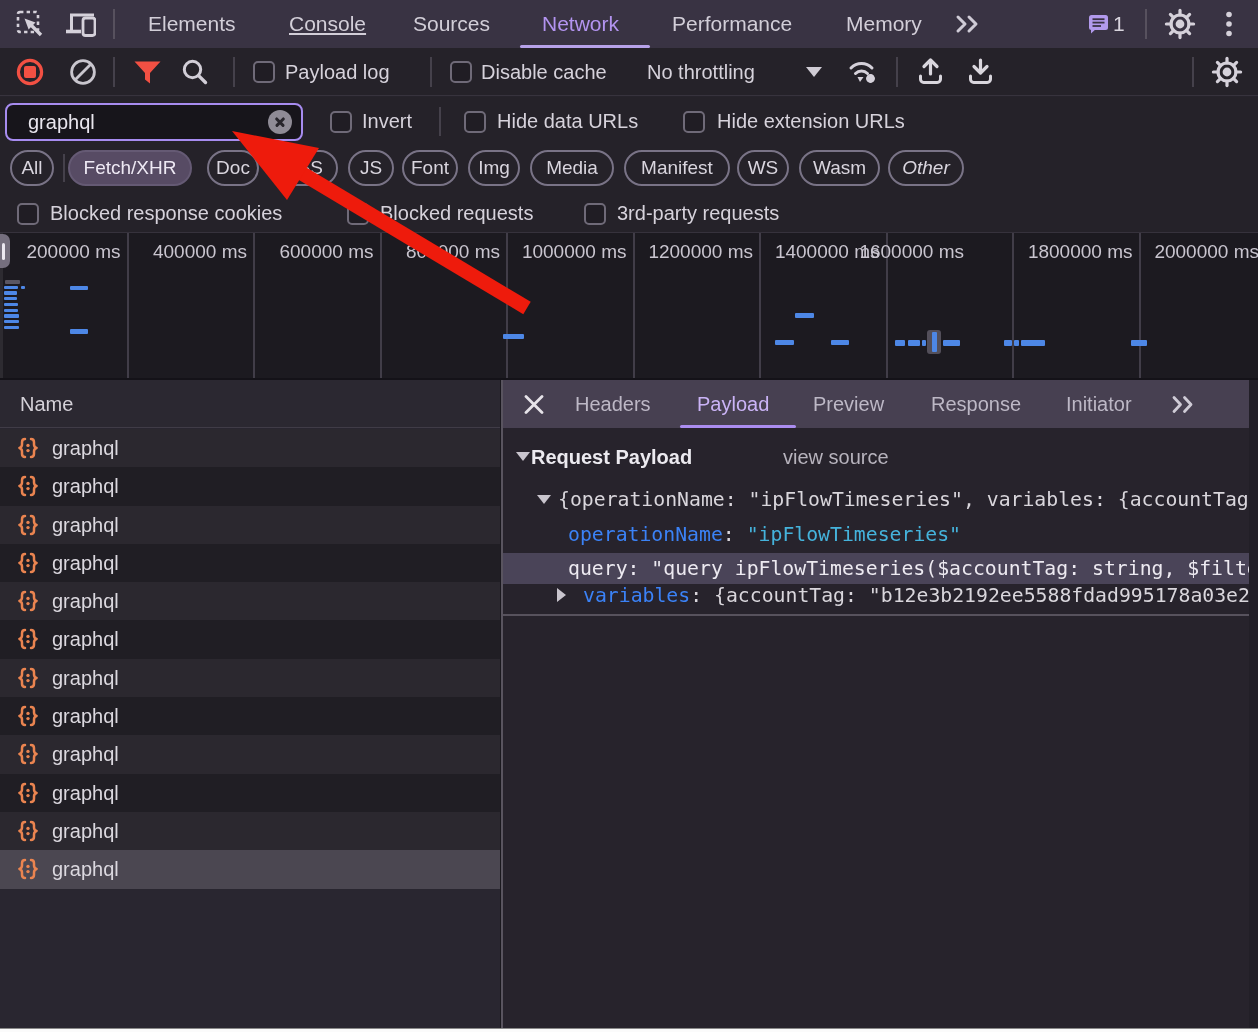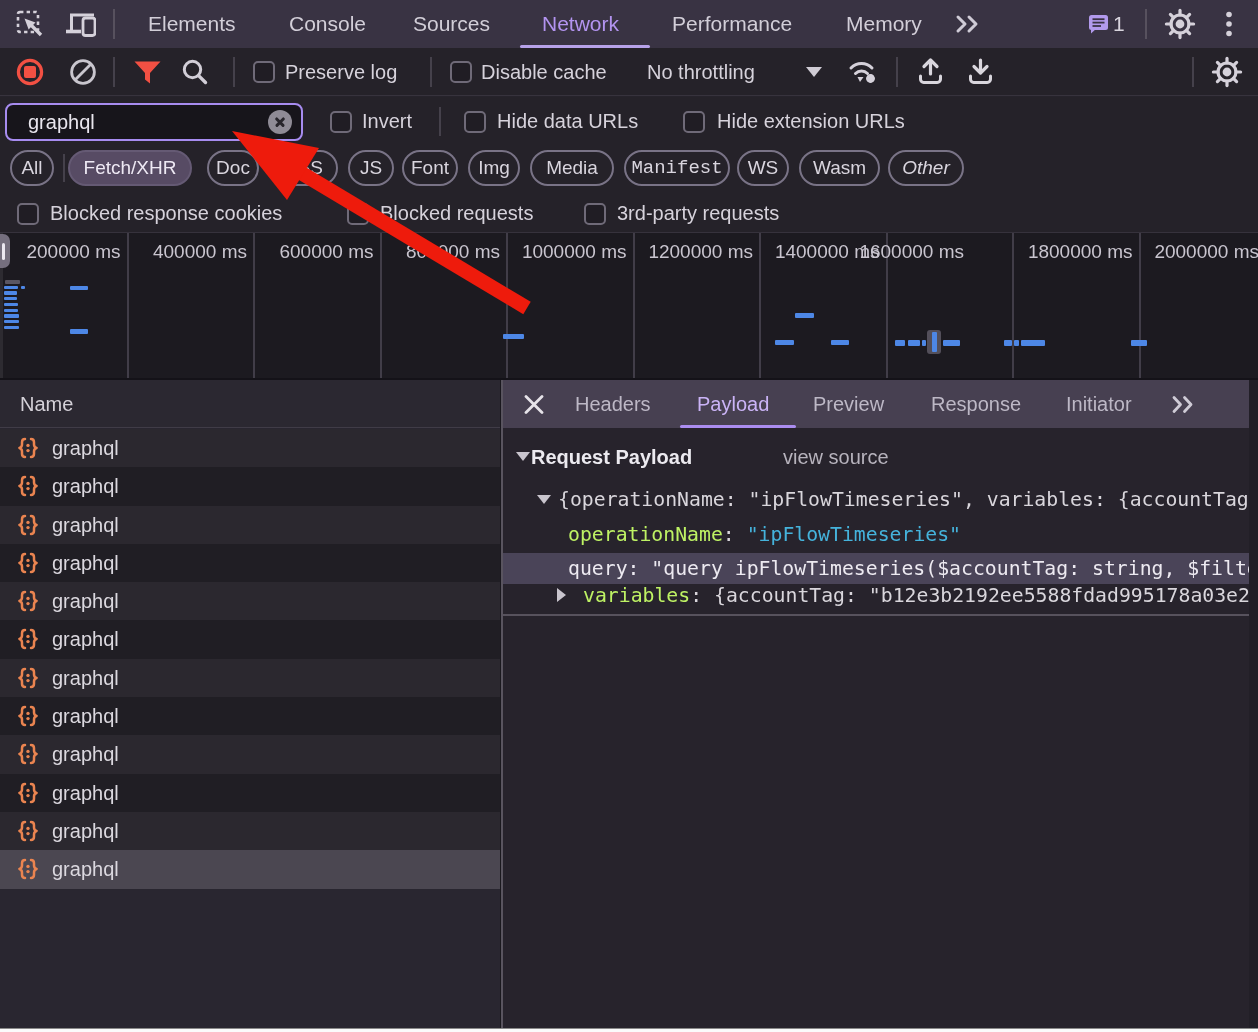--- a/index.html
+++ b/index.html
@@ -64,21 +64,21 @@
   #vsplit{position:absolute;left:500px;top:0;width:3px;height:652px;background:#59545f;border-left:1px solid #1a181e;}
   #rightpane{position:absolute;left:503px;top:0;width:755px;height:652px;background:#27232c;}
   #right-gutter{position:absolute;left:746px;top:0;width:9px;height:652px;background:#221f27;}
   #detail-tabbar{position:absolute;left:0;top:0;width:746px;height:48px;background:#474051;}
   .detail-tab{position:absolute;top:0;height:48px;line-height:48px;font-size:20px;color:#bdb8c6;white-space:nowrap;}
   .detail-tab.active{color:#cab3f6;}
   #detail-tab-underline{position:absolute;top:45px;height:3px;background:#ab8df0;border-radius:2px;}
   #detail-content{position:absolute;left:0;top:48px;width:746px;height:604px;overflow:hidden;}
   .payload-line{position:absolute;height:31px;line-height:31px;white-space:nowrap;
     font-family:"DejaVu Sans Mono",monospace;font-size:19.8px;color:#d9d6dc;}
-  .payload-line .key{color:#bef264;}
+  .payload-line .key{color:#3b82f6;}
   .payload-line .str{color:#45b3dc;}
   #pl-highlight{position:absolute;left:0;top:125px;width:746px;height:31px;background:#4a4458;}
   #pl-query{color:#edeaf1;}
   #req-payload-head{position:absolute;left:28px;top:14px;height:30px;line-height:30px;
     font-size:20px;font-weight:bold;color:#eceaf0;}
   #view-source{position:absolute;left:280px;top:14px;height:30px;line-height:30px;font-size:20px;color:#b7b3bd;}
   .tri{position:absolute;width:0;height:0;}
   .tri.down{border-left:7px solid transparent;border-right:7px solid transparent;border-top:9px solid #c9c5ce;}
   .tri.right{border-top:7px solid transparent;border-bottom:7px solid transparent;border-left:9px solid #c9c5ce;}
   #pl-divider{position:absolute;left:0;top:186px;width:746px;height:2px;background:#57525d;}
@@ -99,21 +99,21 @@
       <polygon points="8.5,8.5 19.5,12.6 12.6,19.5" fill="#d5d1da"></polygon>
     </svg>
     <svg class="abs" style="left:66px;top:10px" width="30" height="27" viewBox="0 0 30 27">
       <path d="M5.5 20 V5 H28" fill="none" stroke="#d5d1da" stroke-width="3"></path>
       <line x1="0" y1="21.5" x2="15" y2="21.5" stroke="#d5d1da" stroke-width="3.6"></line>
       <rect x="17" y="8" width="12" height="17.5" rx="2.5" fill="#393343" stroke="#d5d1da" stroke-width="2.8"></rect>
     </svg>
     <div class="vdiv" style="left:113px"></div>
     <div id="main-tabs">
         <div class="main-tab" style="left: 148px;">Elements</div>
-        <div class="main-tab" style="left: 289px;">Console</div>
+        <div class="main-tab" style="left: 289px; text-decoration: underline;">Console</div>
         <div class="main-tab" style="left: 413px;">Sources</div>
         <div class="main-tab active" style="left: 542px;">Network</div>
         <div class="main-tab" style="left: 672px;">Performance</div>
         <div class="main-tab" style="left: 846px;">Memory</div>
       </div>
     <div id="main-tab-underline" style="left: 520px; width: 130px;"></div>
     <svg class="abs" style="left:955px;top:14px" width="27" height="20" viewBox="0 0 27 20">
       <polyline points="3,3 10,10 3,17" fill="none" stroke="#cfcbd6" stroke-width="3" stroke-linecap="round" stroke-linejoin="round"></polyline>
       <polyline points="14,3 21,10 14,17" fill="none" stroke="#cfcbd6" stroke-width="3" stroke-linecap="round" stroke-linejoin="round"></polyline>
     </svg>
@@ -159,21 +159,21 @@
     <div class="vdiv" style="left:113px"></div>
     <svg class="abs" style="left:133px;top:10px" width="29" height="28" viewBox="0 0 29 28">
       <path d="M1.5 3.5 H27.5 L17 15 V25.5 L12 21.5 V15 Z" fill="#f25043"></path>
     </svg>
     <svg class="abs" style="left:181px;top:10px" width="28" height="28" viewBox="0 0 28 28">
       <circle cx="11.5" cy="11.5" r="8.2" fill="none" stroke="#d2ced7" stroke-width="3"></circle>
       <line x1="17.6" y1="17.6" x2="24.5" y2="24.5" stroke="#d2ced7" stroke-width="3.4" stroke-linecap="round"></line>
     </svg>
     <div class="vdiv" style="left:233px"></div>
     <div class="checkbox" style="left:253px;top:13px"></div>
-    <div class="tlabel" style="left:285px">Preserve log</div>
+    <div class="tlabel" style="left:285px">Payload log</div>
     <div class="vdiv" style="left:430px"></div>
     <div class="checkbox" style="left:450px;top:13px"></div>
     <div class="tlabel" style="left:481px">Disable cache</div>
     <div class="tlabel" style="left:647px">No throttling</div>
     <div class="dd-arrow" style="left:806px;top:19px"></div>
     <svg class="abs" style="left:848px;top:9px" width="31" height="29" viewBox="0 0 31 29">
       <path d="M3 11 A 14.5 14.5 0 0 1 24 11" fill="none" stroke="#d5d1da" stroke-width="3" stroke-linecap="round"></path>
       <path d="M7.5 16.5 A 8.5 8.5 0 0 1 19.5 16.5" fill="none" stroke="#d5d1da" stroke-width="3" stroke-linecap="round"></path>
       <polygon points="9.5,20 15.5,20 12,25" fill="#d5d1da"></polygon>
       <g stroke="#d5d1da" stroke-width="2">
@@ -227,21 +227,21 @@
 
     <div id="chips">
         <div class="chip" style="left: 10px; width: 44px;">All</div>
         <div class="chip active" style="left: 68px; width: 124px;">Fetch/XHR</div>
         <div class="chip" style="left: 207px; width: 52px; text-align: center;">Doc</div>
         <div class="chip" style="left: 269px; width: 69px;">CSS</div>
         <div class="chip" style="left: 348px; width: 46px;">JS</div>
         <div class="chip" style="left: 402px; width: 56px;">Font</div>
         <div class="chip" style="left: 468px; width: 52px;">Img</div>
         <div class="chip" style="left: 530px; width: 84px;">Media</div>
-        <div class="chip" style="left: 624px; width: 106px; font-family: Liberation Mono, monospace;">Manifest</div>
+        <div class="chip" style="left: 624px; width: 106px;">Manifest</div>
         <div class="chip" style="left: 737px; width: 52px;">WS</div>
         <div class="chip" style="left: 799px; width: 81px;">Wasm</div>
         <div class="chip" style="left: 888px; width: 76px; font-style: italic;">Other</div>
       </div>
     <div class="vdiv" style="left:63px;top:57px;height:28px"></div>
 
     <div class="checkbox" style="left:17px;top:106px"></div>
     <div class="flabel" style="left:50px;top:105px">Blocked response cookies</div>
     <div class="checkbox" style="left:347px;top:106px"></div>
     <div class="flabel" style="left:380px;top:105px">Blocked requests</div>

